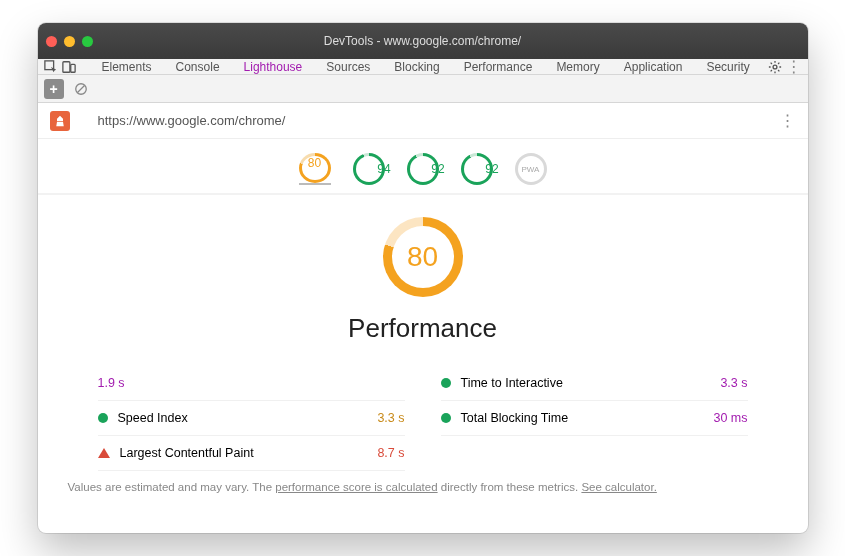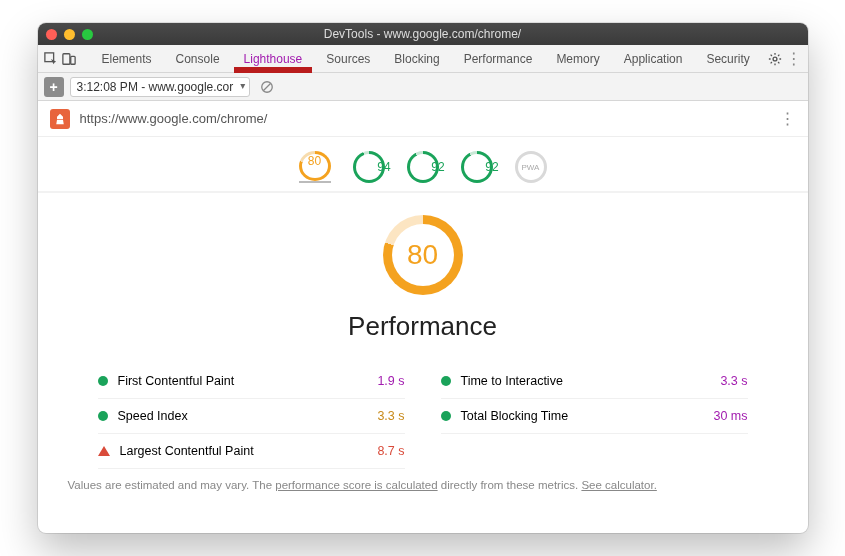--- a/index.html
+++ b/index.html
@@ -15,36 +15,36 @@
     height: 510px;
     border-radius: 8px;
     box-shadow: 0 18px 40px rgba(0,0,0,0.25), 0 0 0 1px rgba(0,0,0,0.1);
     background: #fff;
     overflow: hidden;
     display: flex;
     flex-direction: column;
   }
   
   .titlebar {
-    height: 22px;
+    height: 36px;
     background: linear-gradient(#4a4a4a,#3a3a3a);
     display: flex; align-items: center;
     position: relative;
     padding: 0 8px;
   }
   .traffic { display: flex; gap: 7px; align-items: center; }
   .dot { width: 11px; height: 11px; border-radius: 50%; }
   .dot.r{background:#ff5f57;} .dot.y{background:#ffbd2e;} .dot.g{background:#28c940;}
   .titlebar .title {
     position:absolute; left:0; right:0; text-align:center;
     color:#ddd; font-size:12px;
   }
   
   .tabs-row {
-    height: 28px;
+    height: 16px;
     background: #f3f3f3;
     display: flex; align-items: center;
     padding: 0 6px;
     border-bottom: 1px solid #d6d6d6;
     gap: 4px;
   }
   .icon-btn {
     width: 22px; height: 20px;
     display: flex; align-items: center; justify-content: center;
     color: #555; border-radius:3px;
@@ -81,21 +81,21 @@
   .select-like::after{
     content:"▾"; position:absolute; right:4px; top:2px; color:#666;font-size:10px;
   }
   .clear-icon{color:#888;}
   
   .url-row {
     height: 36px;
     display: flex; align-items: center;
     padding: 0 12px;
     border-bottom: 1px solid #eee;
-    gap: 10px;
+    gap: 28px;
   }
   .lh-badge {
     width:20px;height:20px;background:#e8643c;border-radius:3px;
     display:flex;align-items:center;justify-content:center;
   }
   .lh-badge svg{width:12px;height:12px;fill:#fff;}
   .url-text {color:#555;font-size:13px;}
   .kebab{color:#888;font-size:16px;line-height:10px;}
   
   .scores-row {
@@ -204,23 +204,20 @@
       <svg viewBox="0 0 16 16">
           <circle cx="8" cy="8" r="2.2" fill="none" stroke="currentColor" stroke-width="1.5"></circle>
           <path d="M8 1v2M8 13v2M1 8h2M13 8h2M3 3l1.5 1.5M11.5 11.5L13 13M13 3l-1.5 1.5M4.5 11.5L3 13" stroke="currentColor" stroke-width="1.5"></path>
         </svg>
     </div>
     <div class="icon-btn kebab">⋮</div>
   </div>
 
   <div class="toolbar-row">
     <div class="plus-btn">+</div>
-    <div class="select-like">
-      <span>3:12:08 PM - www.google.cor</span>
-    </div>
     <div class="icon-btn clear-icon">
       <svg viewBox="0 0 16 16">
           <circle cx="8" cy="8" r="6" fill="none" stroke="currentColor" stroke-width="1.5"></circle>
           <line x1="4" y1="12" x2="12" y2="4" stroke="currentColor" stroke-width="1.5"></line>
         </svg>
     </div>
   </div>
 
   <div class="url-row">
     <div class="lh-badge">
@@ -259,24 +256,20 @@
   <div class="big-area">
     <div class="big-gauge">
       <span>80</span>
     </div>
     <div class="big-title">Performance</div>
   </div>
 
   <div class="metrics-panel">
     <div class="metrics-grid" id="metrics-host">
         <div class="metric">
-          <div class="left">
-            <div class="ind good"></div>
-            <span>First Contentful Paint</span>
-          </div>
           <span class="val good">1.9 s</span>
         </div>
         <div class="metric">
           <div class="left">
             <div class="ind good"></div>
             <span>Time to Interactive</span>
           </div>
           <span class="val good">3.3 s</span>
         </div>
         <div class="metric">

